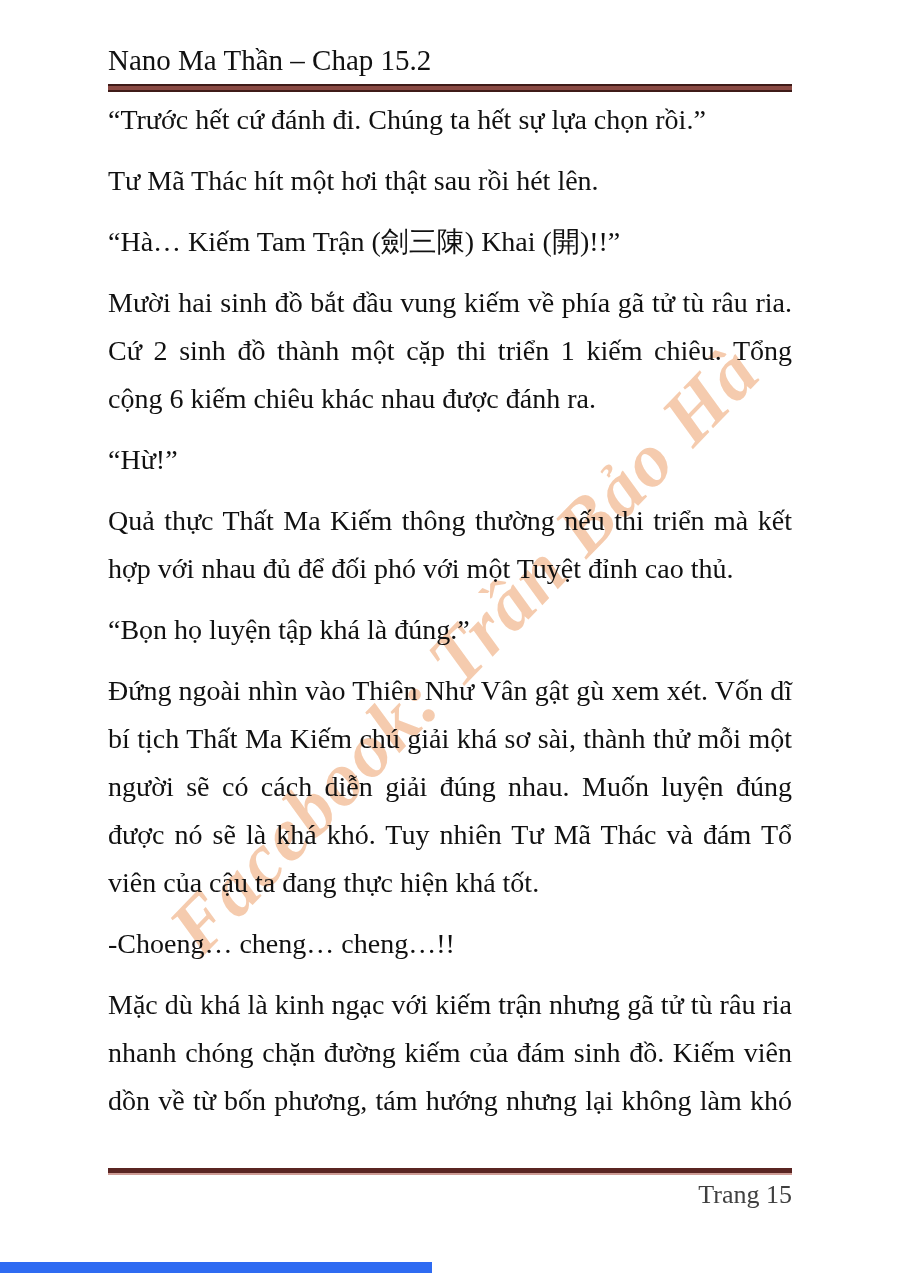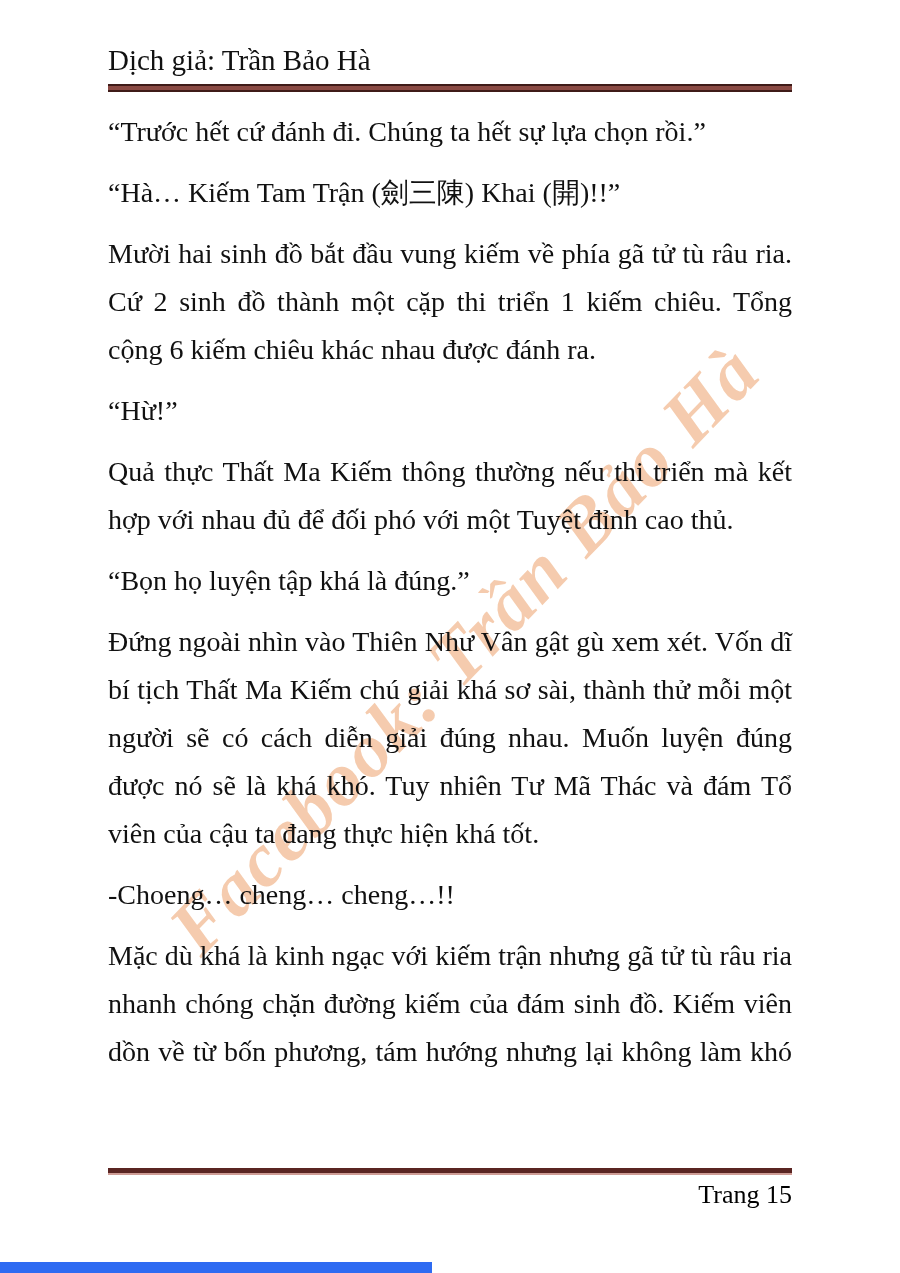--- a/index.html
+++ b/index.html
@@ -42,42 +42,42 @@
     align-items: flex-end;
     margin-top: 42px;
     font-size: 29px;
     line-height: 36px;
   }
   .header-rule {
     margin-top: 6px;
     height: 8px;
     background: linear-gradient(to bottom, #3f1b18 0px, #3f1b18 2px, #8a4a44 2px, #8a4a44 6px, #3f1b18 6px, #3f1b18 8px);
   }
-  .body-text { margin-top: 16px; }
+  .body-text { margin-top: 4px; }
   .body-text p {
     margin: 0 0 13px 0;
     font-size: 28px;
     line-height: 48px;
     text-align: justify;
   }
   .body-text p.cutoff { text-align-last: justify; }
   .footer {
     position: absolute;
     left: 108px;
     right: 108px;
     top: 1168px;
     z-index: 2;
   }
   .footer-rule-dark { height: 5px; background: #5a2522; }
   .footer-rule-light { height: 2px; background: #cf9d96; }
   .page-number {
     margin-top: 5px;
     text-align: right;
     font-size: 26px;
-    color: #000000;
+    color: #404040;
   }
   .progress-bar {
     position: absolute;
     left: 0;
     bottom: 0;
     height: 11px;
     width: 48%;
     background: #2e6bf2;
     z-index: 3;
   }
@@ -85,27 +85,28 @@
 </head>
 <body>
 
 <div class="page">
 
   <div class="watermark">Facebook: Trần Bảo Hà</div>
 
   <div class="content">
 
     <div class="header-row">
-      <span>Dịch giả: Trần Bảo Hà</span>
+      <span>Nano Ma Thần – Chap 15.2</span>
     </div>
 
     <div class="header-rule"></div>
 
     <div class="body-text">
       <p>“Trước hết cứ đánh đi. Chúng ta hết sự lựa chọn rồi.”</p>
+      <p>Tư Mã Thác hít một hơi thật sau rồi hét lên.</p>
       <p>“Hà… Kiếm Tam Trận (劍三陳) Khai (開)!!”</p>
       <p>Mười hai sinh đồ bắt đầu vung kiếm về phía gã tử tù râu ria. Cứ 2 sinh đồ thành một cặp thi triển 1 kiếm chiêu. Tổng cộng 6 kiếm chiêu khác nhau được đánh ra.</p>
       <p>“Hừ!”</p>
       <p>Quả thực Thất Ma Kiếm thông thường nếu thi triển mà kết hợp với nhau đủ để đối phó với một Tuyệt đỉnh cao thủ.</p>
       <p>“Bọn họ luyện tập khá là đúng.”</p>
       <p>Đứng ngoài nhìn vào Thiên Như Vân gật gù xem xét. Vốn dĩ bí tịch Thất Ma Kiếm chú giải khá sơ sài, thành thử mỗi một người sẽ có cách diễn giải đúng nhau. Muốn luyện đúng được nó sẽ là khá khó. Tuy nhiên Tư Mã Thác và đám Tổ viên của cậu ta đang thực hiện khá tốt.</p>
       <p>-Choeng… cheng… cheng…!!</p>
       <p class="cutoff">Mặc dù khá là kinh ngạc với kiếm trận nhưng gã tử tù râu ria nhanh chóng chặn đường kiếm của đám sinh đồ. Kiếm viên dồn về từ bốn phương, tám hướng nhưng lại không làm khó</p>
     </div>
 

